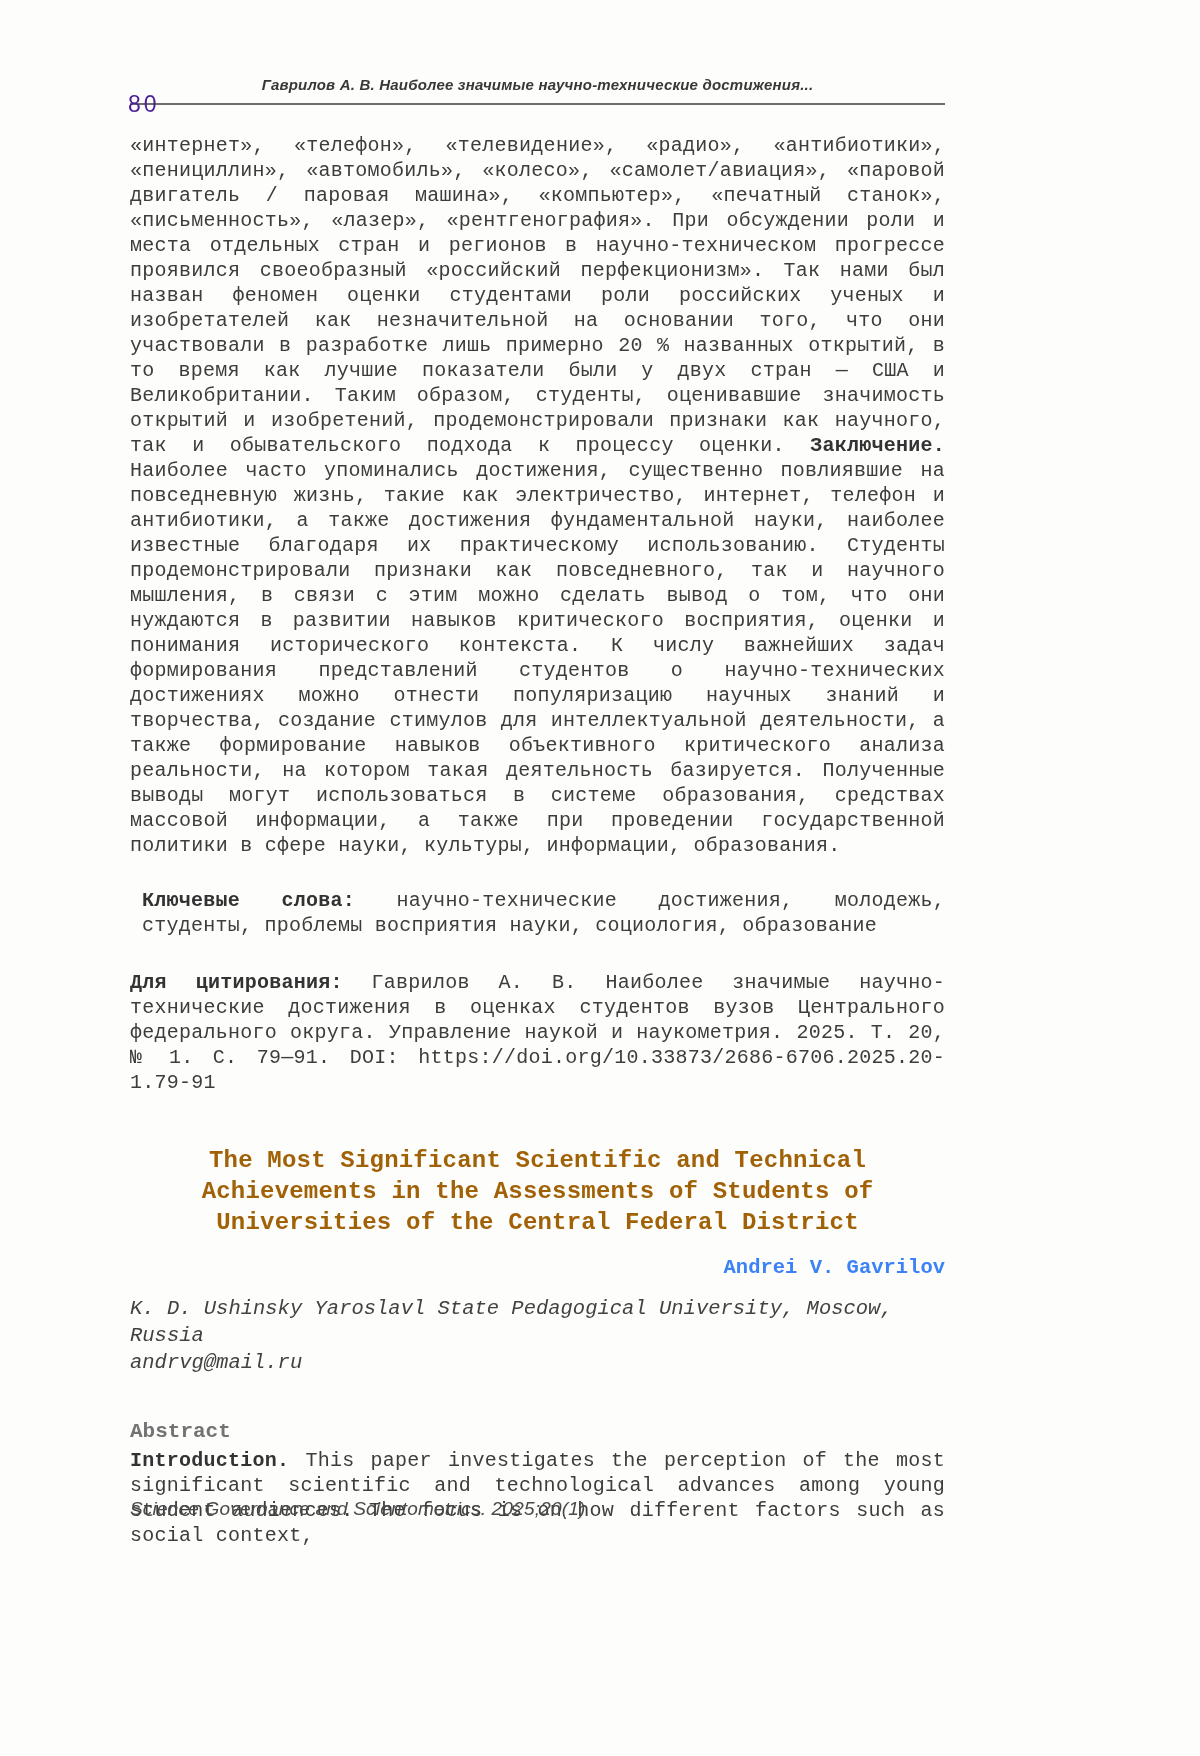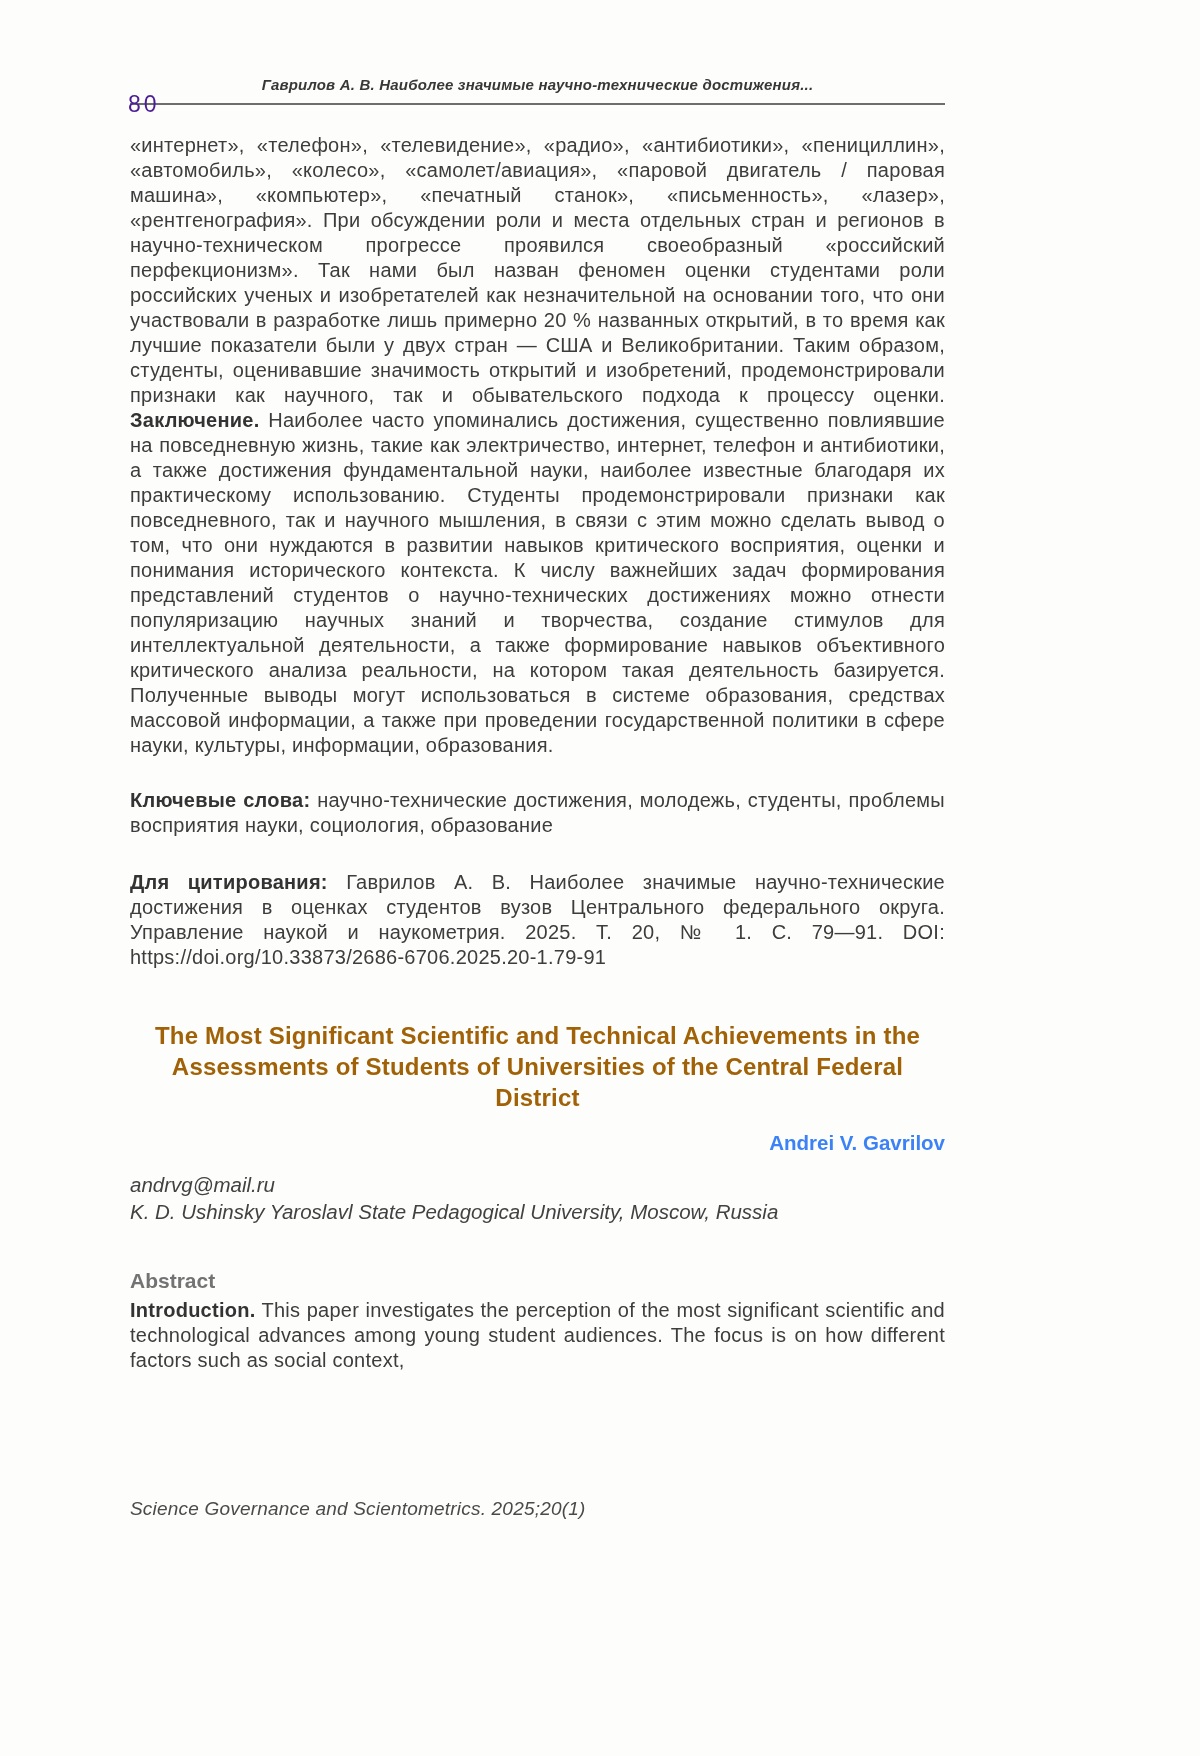--- a/index.html
+++ b/index.html
@@ -42,31 +42,31 @@
     margin-top: 5px;
     color: #4a4a4a;
     letter-spacing: 0.2px;
   }
   .header-rule {
     height: 2px;
     background: #6e6e6e;
     margin-top: 10px;
   }
   
-  main { display: block; margin-top: 28px; }
+  main { display: block; margin-top: 28px; font-family: Liberation Mono, monospace; }
   p { margin: 0; }
   .body {
     font-size: 20px;
     line-height: 25px;
     letter-spacing: 0.25px;
     text-align: justify;
     color: #3d3d3d;
   }
   .body strong { color: #333333; }
-  .keywords { margin-top: 30px; }
+  .keywords { margin-top: 30px; margin-left: 12px; }
   .citation { margin-top: 32px; }
   .en-title {
     margin: 50px 0 0 0;
     text-align: center;
     font-size: 24px;
     line-height: 31px;
     font-weight: 700;
     color: #a16207;
     letter-spacing: 0.2px;
   }
@@ -131,22 +131,22 @@
 
       <p class="body keywords"><strong>Ключевые слова:</strong><span> научно-технические достижения, молодежь, студенты, проблемы восприятия науки, социология, образование</span></p>
 
       <p class="body citation"><strong>Для цитирования:</strong><span> Гаврилов А. В. Наиболее значимые научно-технические достижения в оценках студентов вузов Центрального федерального округа. Управление наукой и наукометрия. 2025. Т. 20, № 1. С. 79—91. DOI: https://doi.org/10.33873/2686-6706.2025.20-1.79-91</span></p>
 
       <h1 class="en-title">The Most Significant Scientific and Technical Achievements in the Assessments of Students of Universities of the Central Federal District</h1>
 
       <div class="author">Andrei V. Gavrilov</div>
 
       <div class="affiliation">
+        <div>K. D. Ushinsky Yaroslavl State Pedagogical University, Moscow, Russia</div>
         <div>andrvg@mail.ru</div>
-        <div>K. D. Ushinsky Yaroslavl State Pedagogical University, Moscow, Russia</div>
       </div>
 
       <div class="abstract-heading">Abstract</div>
 
       <p class="body intro"><strong>Introduction.</strong><span> This paper investigates the perception of the most significant scientific and technological advances among young student audiences. The focus is on how different factors such as social context,</span></p>
     </main>
 
     <footer class="footer">
       <div class="footer-en">Science Governance and Scientometrics. 2025;20(1)</div>
     </footer>

